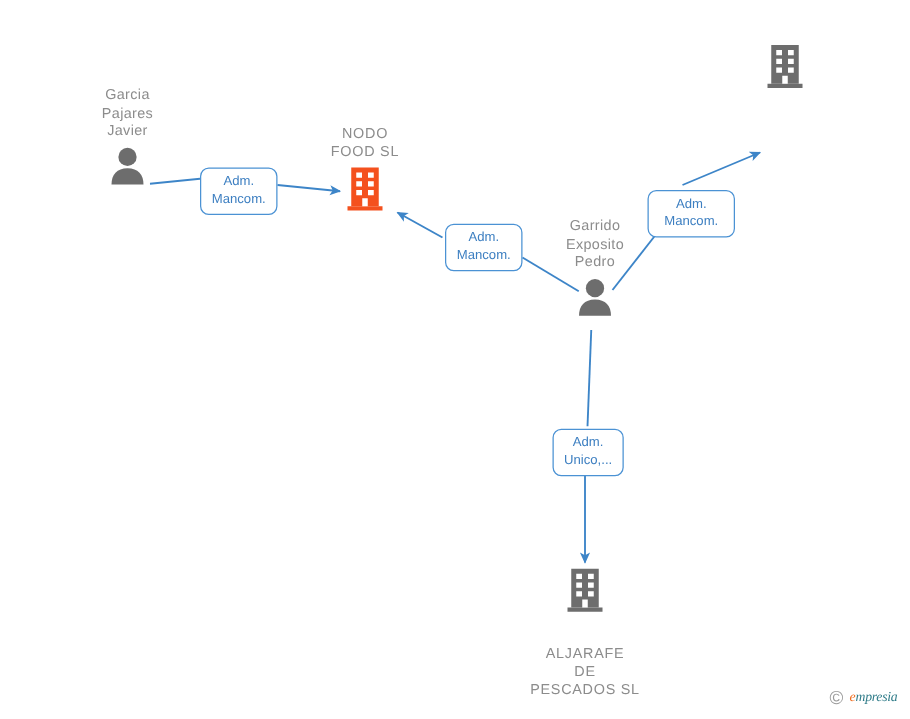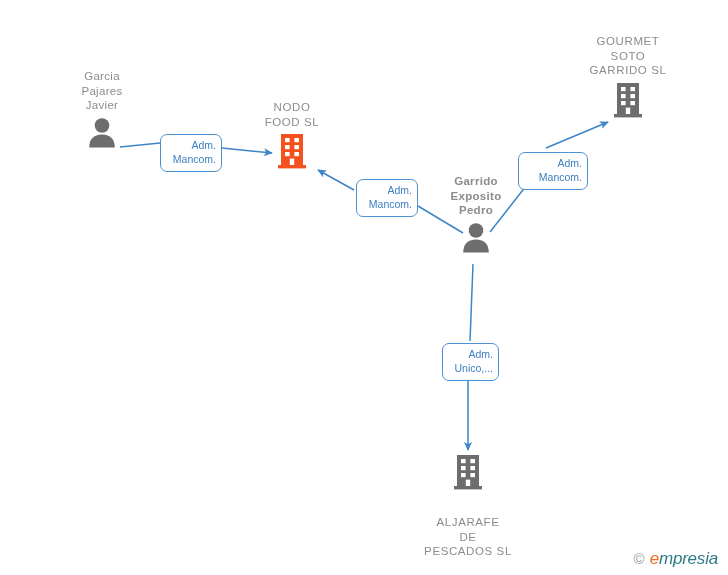--- a/index.html
+++ b/index.html
@@ -56,21 +56,21 @@
   
   .edge-label {
     position: absolute;
     box-sizing: border-box;
     background: #ffffff;
     border: 1.6px solid #4b92d4;
     border-radius: 7px;
     color: #3d7fc1;
     font-size: 10.5px;
     line-height: 13.5px;
-    text-align: right;
+    text-align: center;
     padding: 4px 5px 5px 5px;
     white-space: pre-line;
     z-index: 5;
   }
 
   
   #watermark {
     position: absolute;
     right: 10px;
     bottom: 8px;
@@ -78,23 +78,23 @@
     align-items: center;
     gap: 5px;
     user-select: none;
   }
   #watermark .copy-mark {
     color: #9a9a9a;
     font-size: 15px;
     line-height: 15px;
   }
   #watermark .brand {
-    font-family: Liberation Sans, sans-serif;
+    font-family: Liberation Serif, serif;
     font-style: italic;
-    font-size: 17px;
+    font-size: 11px;
     line-height: 17px;
     letter-spacing: -0.2px;
   }
   #watermark .brand .brand-e { color: #ef6c1f; }
   #watermark .brand .brand-rest { color: #2e7b88; }
 </style>
 </head>
 <body>
 
 <div id="graph-canvas">
@@ -153,41 +153,38 @@
           <rect x="18.4" y="13" width="4.6" height="4.2"></rect>
           <rect x="9" y="20" width="4.6" height="4.2"></rect>
           <rect x="18.4" y="20" width="4.6" height="4.2"></rect>
           <rect x="13.8" y="26.6" width="4.4" height="6.4"></rect>
         </g>
       </svg>
     </span>
   </div>
 
   <div class="node label-above" style="left:628px; top:34px;">
-    <div class="node-label company">GOURMET
-SOTO
-GARRIDO  SL</div>
     <span class="node-icon">
       <svg width="32" height="38" viewBox="0 0 32 38" xmlns="http://www.w3.org/2000/svg">
         <rect x="5" y="2" width="22" height="31" fill="#6d6d6d"></rect>
         <rect x="2" y="33" width="28" height="3.4" fill="#6d6d6d"></rect>
         <g fill="#ffffff">
           <rect x="9" y="6" width="4.6" height="4.2"></rect>
           <rect x="18.4" y="6" width="4.6" height="4.2"></rect>
           <rect x="9" y="13" width="4.6" height="4.2"></rect>
           <rect x="18.4" y="13" width="4.6" height="4.2"></rect>
           <rect x="9" y="20" width="4.6" height="4.2"></rect>
           <rect x="18.4" y="20" width="4.6" height="4.2"></rect>
           <rect x="13.8" y="26.6" width="4.4" height="6.4"></rect>
         </g>
       </svg>
     </span>
   </div>
 
-  <div class="node label-above" style="left:476px; top:174px;font-weight:bold;">
+  <div class="node label-above" style="left:476px; top:174px;">
     <div class="node-label">Garrido
 Exposito
 Pedro</div>
     <span class="node-icon">
       <svg width="30" height="32" viewBox="0 0 30 32" xmlns="http://www.w3.org/2000/svg">
         <circle cx="15" cy="9.5" r="7.3" fill="#6d6d6d"></circle>
         <path d="M 15 18.5 C 6.5 18.5 2.2 23.5 2.2 31.5 L 27.8 31.5 C 27.8 23.5 23.5 18.5 15 18.5 Z" fill="#6d6d6d"></path>
       </svg>
     </span>
   </div>

